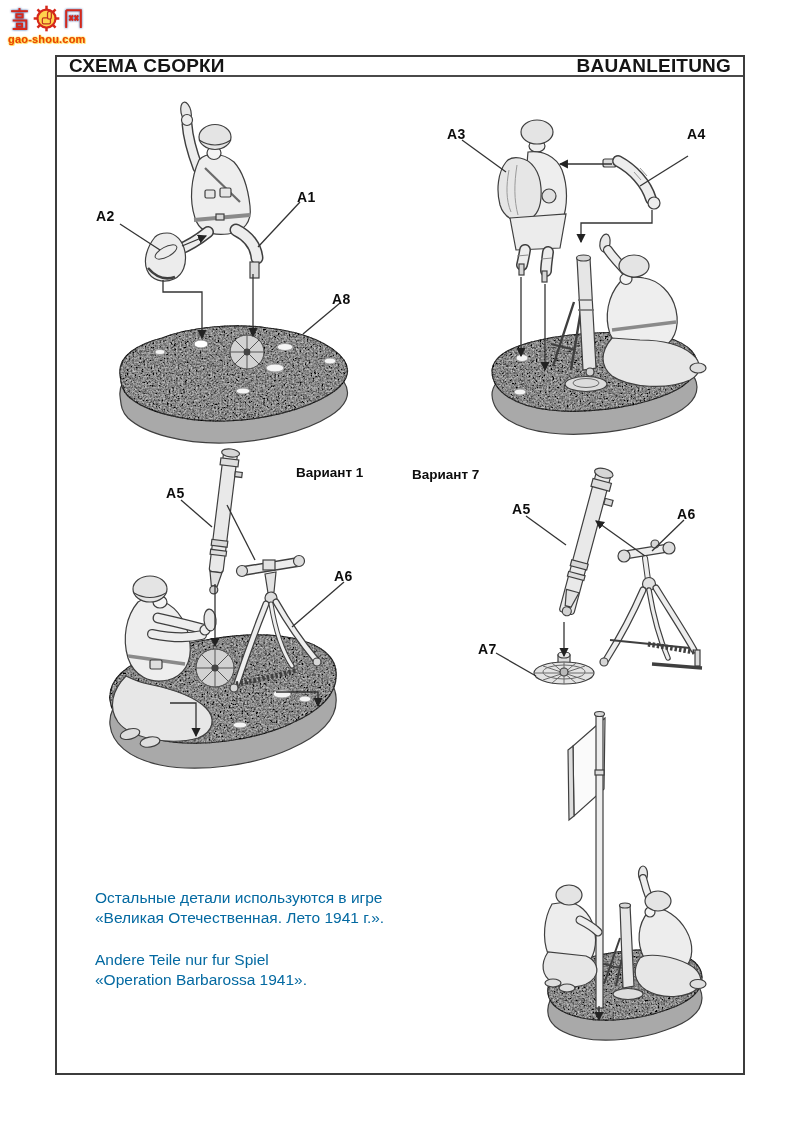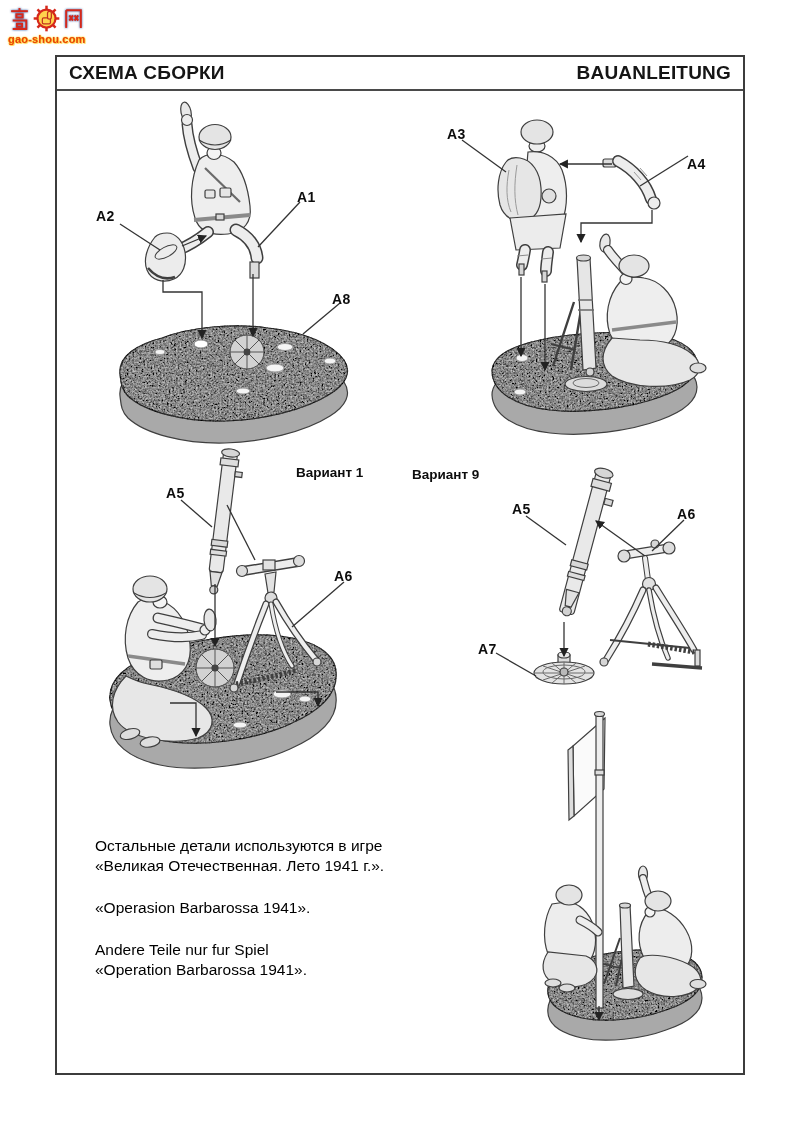--- a/index.html
+++ b/index.html
@@ -13,37 +13,37 @@
       color:#e8420e;text-shadow:0 0 2px #ffd000,0 0 1px #ffc400,1px 1px 0 #ffe28a;
       margin-top:2px;}
   .cnchar{filter:drop-shadow(0 0 1px #2a5caa);}
 
   
   .frame{position:absolute;left:55px;top:55px;width:690px;height:1020px;
          border:2px solid #3c3c3c;box-sizing:border-box;background:transparent;}
   .hdr{position:absolute;left:0;top:0;width:100%;height:16px;
        border-bottom:2px solid #4a4a4a;box-sizing:border-box;
        display:flex;align-items:center;justify-content:space-between;
-       padding:16px 12px;}
+       padding:9px 12px;}
   .hdr .t{font-weight:bold;font-size:19px;letter-spacing:.2px;color:#151515;
           white-space:nowrap;}
   .hdr .t.center{position:absolute;left:50%;transform:translateX(-50%);}
 
   
   svg.art{position:absolute;left:0;top:0;z-index:2;}
 
   
   .plabel{position:absolute;z-index:4;font-weight:bold;font-size:14px;color:#0d0d0d;
           letter-spacing:.3px;white-space:nowrap;text-align:right;}
   .vcaption{position:absolute;z-index:4;font-weight:bold;font-size:13.5px;color:#0d0d0d;
           white-space:nowrap;margin-top:12px;}
 
   
-  .notes{position:absolute;left:95px;top:836px;z-index:4;font-size:15.5px;
-         line-height:20px;color:#000000;}
+  .notes{position:absolute;left:95px;top:888px;z-index:4;font-size:15.5px;
+         line-height:20px;color:#0369a1;}
   .notes .gap{margin-bottom:22px;}
 </style>
 </head>
 <body>
 
 <div class="logo" title="高网">
   <div class="logo-row">
     <svg class="cnchar" width="23" height="23" viewBox="0 0 22 22">
       <g stroke="#d5281b" stroke-width="1.9" fill="none">
         <path d="M11,1 V4"></path>
@@ -410,28 +410,27 @@
       <path d="M640,958 C632,970 634,982 646,990 C662,1000 688,998 698,988 C704,980 700,970 688,964 C672,956 654,954 644,956 Z" fill="#e6e6e6" class="ink"></path>
       <ellipse cx="698" cy="984" rx="8" ry="4.5" fill="#dedede" class="ink"></ellipse>
     </g>
   </g>
 </svg>
 
 <div class="plabel" style="left:96px;top:208px">A2</div>
 <div class="plabel" style="left:297px;top:189px">A1</div>
 <div class="plabel" style="left:332px;top:291px">A8</div>
 <div class="plabel" style="left:447px;top:126px">A3</div>
-<div class="plabel" style="left:687px;top:156px">A4</div>
+<div class="plabel" style="left:687px;top:126px">A4</div>
 <div class="vcaption" style="left:296px;top:453px">Вариант 1</div>
 <div class="plabel" style="left:166px;top:485px">A5</div>
 <div class="plabel" style="left:334px;top:568px">A6</div>
-<div class="vcaption" style="left:412px;top:455px">Вариант 9</div>
+<div class="vcaption" style="left:412px;top:455px">Вариант 7</div>
 <div class="plabel" style="left:512px;top:501px">A5</div>
 <div class="plabel" style="left:677px;top:506px">A6</div>
 <div class="plabel" style="left:478px;top:641px">A7</div>
 
 <div class="notes">
   <div>Остальные детали используются в игре</div>
   <div class="gap">«Великая Отечественная. Лето 1941 г.».</div>
-  <div class="gap">«Operasion Barbarossa 1941».</div>
   <div>Andere Teile nur fur Spiel</div>
   <div>«Operation Barbarossa 1941».</div>
 </div>
 
 </body></html>

